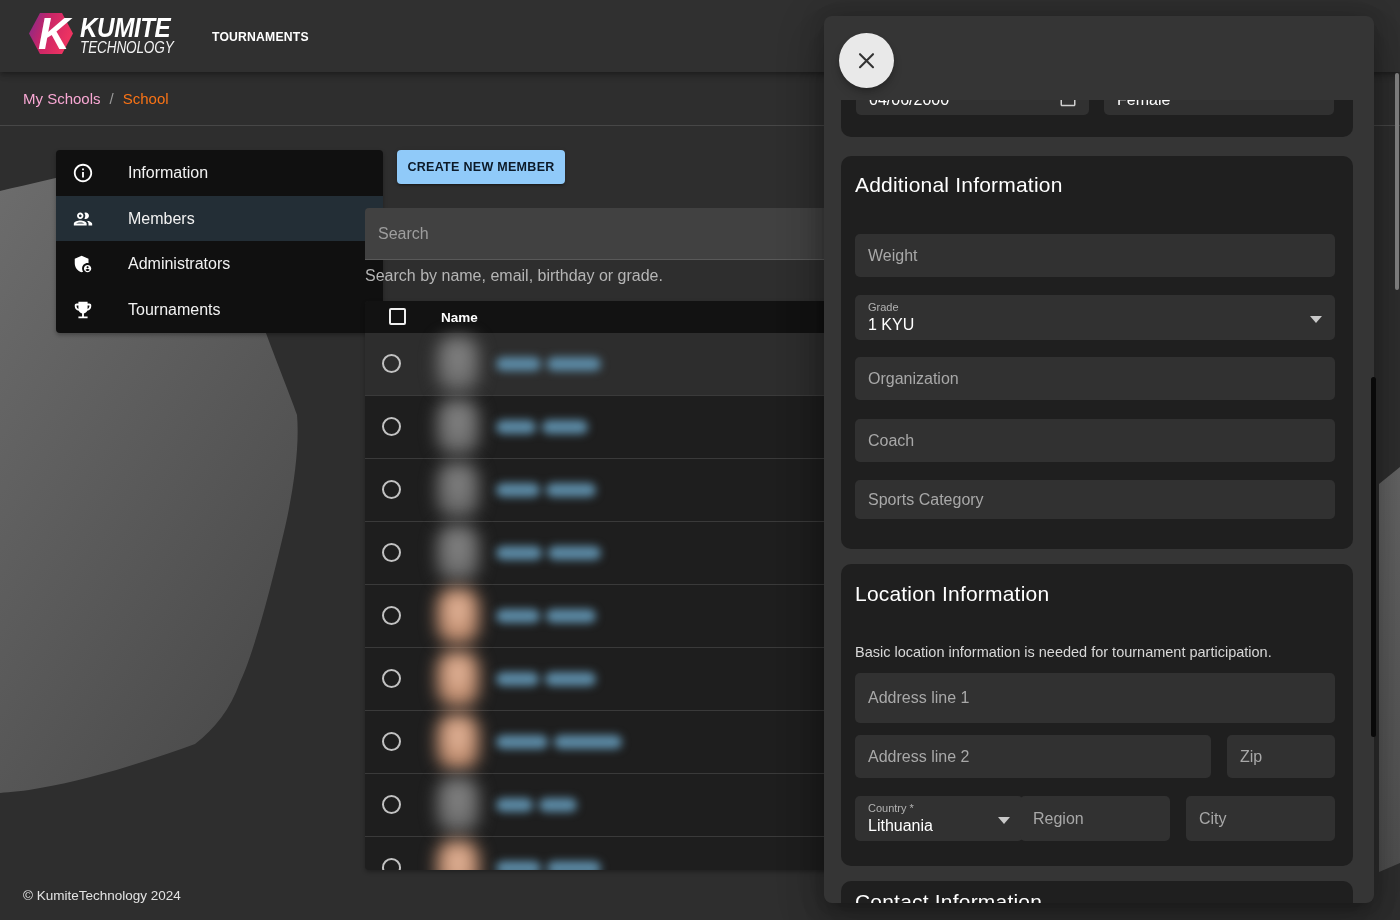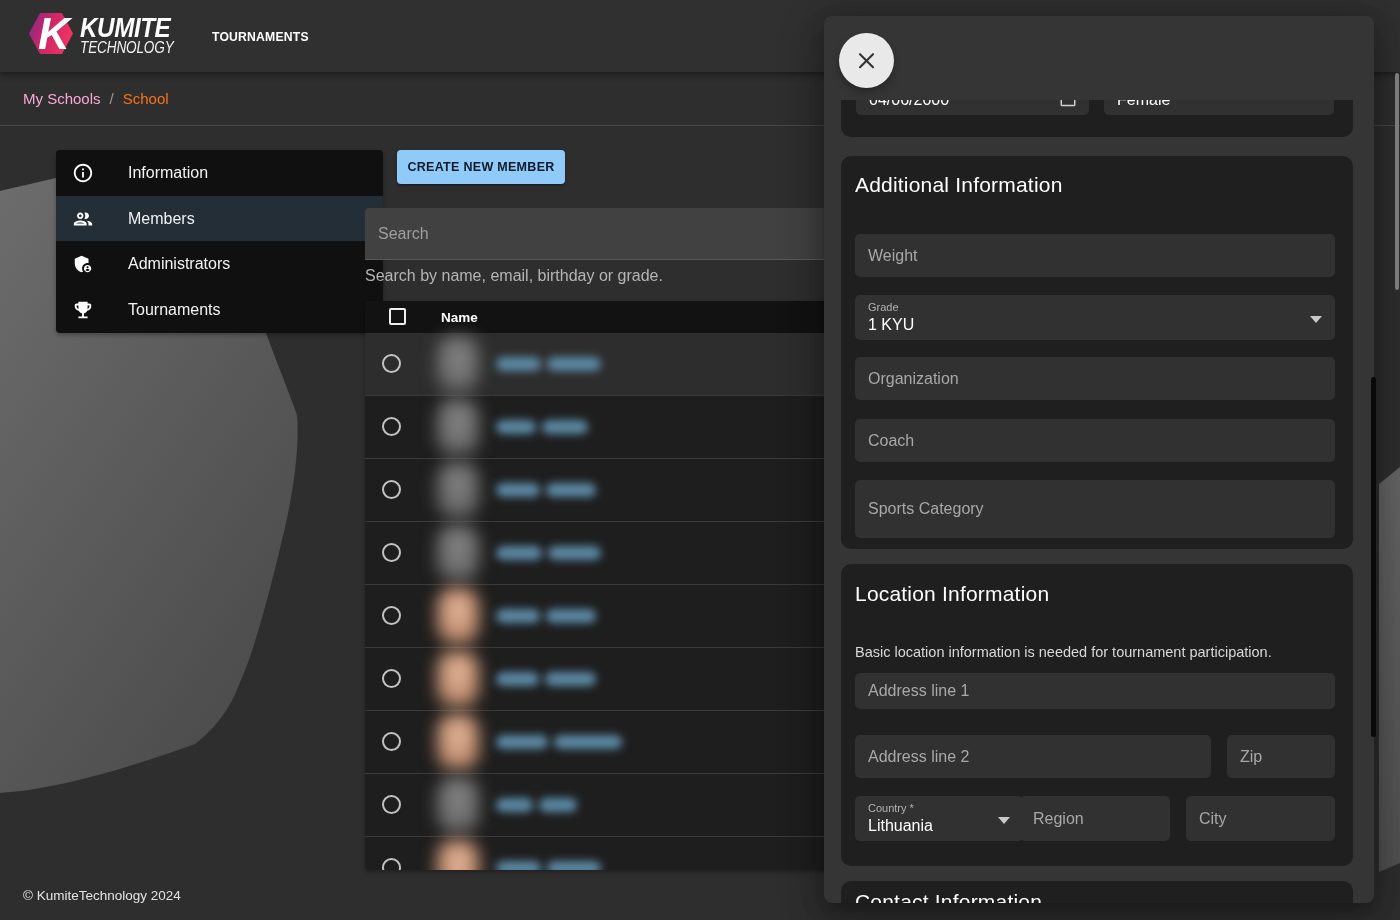--- a/index.html
+++ b/index.html
@@ -241,29 +241,29 @@
           <div class="lab">Grade</div>
             <div class="val">1 KYU</div>
             <div class="caret"></div>
         </div>
         <div class="fld" style="left:14px; top:201px; width:480px; height:43px;">
             <div class="ph2">Organization</div>
           </div>
         <div class="fld" style="left:14px; top:263px; width:480px; height:43px;">
             <div class="ph2">Coach</div>
           </div>
-        <div class="fld" style="left:14px; top:324px; width:480px; height:58px;">
+        <div class="fld" style="left:14px; top:324px; width:480px; height:39px;">
             <div class="ph2">Sports Category</div>
           </div>
       </div>
 
       <div class="card" style="top:464px; height:302px;">
         <div class="ctitle" style="top:18px;">Location Information</div>
         <div style="position:absolute; left:14px; top:80px; font-size:14.5px; color:#d8d8d8;">Basic location information is needed for tournament participation.</div>
-        <div class="fld" style="left:14px; top:109px; width:480px; height:36px;">
+        <div class="fld" style="left:14px; top:109px; width:480px; height:50px;">
             <div class="ph2">Address line 1</div>
           </div>
         <div class="fld" style="left:14px; top:171px; width:356px; height:43px;">
             <div class="ph2">Address line 2</div>
           </div>
         <div class="fld" style="left:386px; top:171px; width:108px; height:43px;">
             <div class="ph2">Zip</div>
           </div>
         <div class="fld" style="left:14px; top:232px; width:168px; height:45px;">
           <div class="lab">Country *</div>

